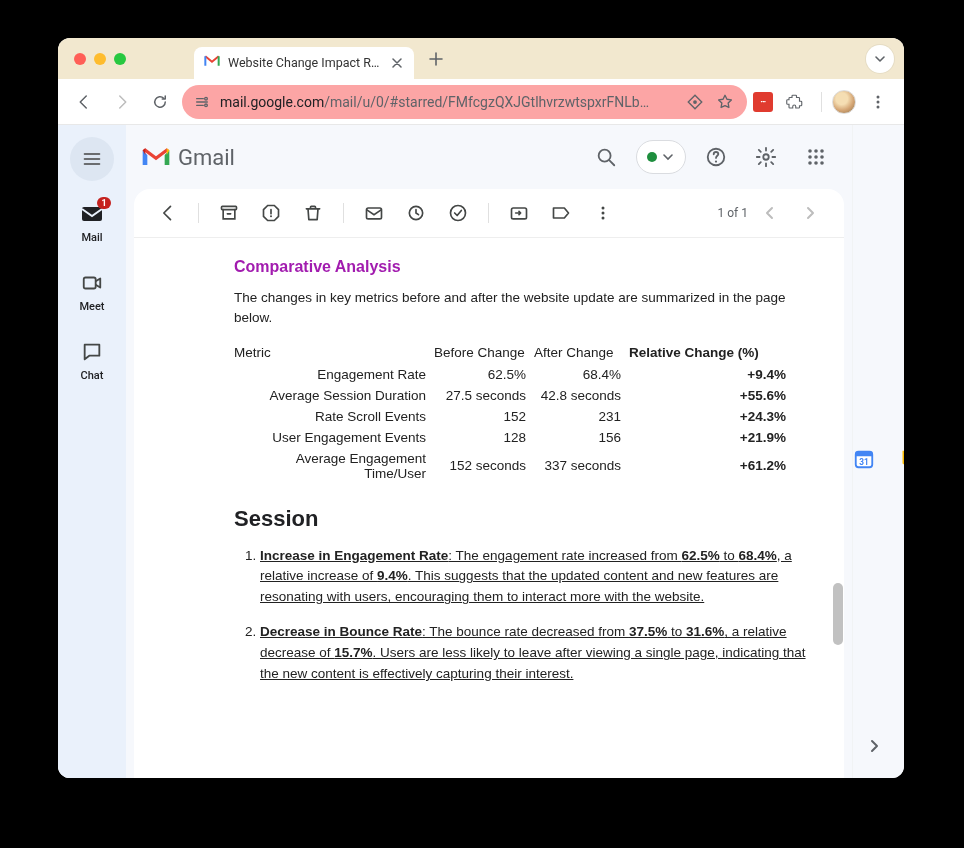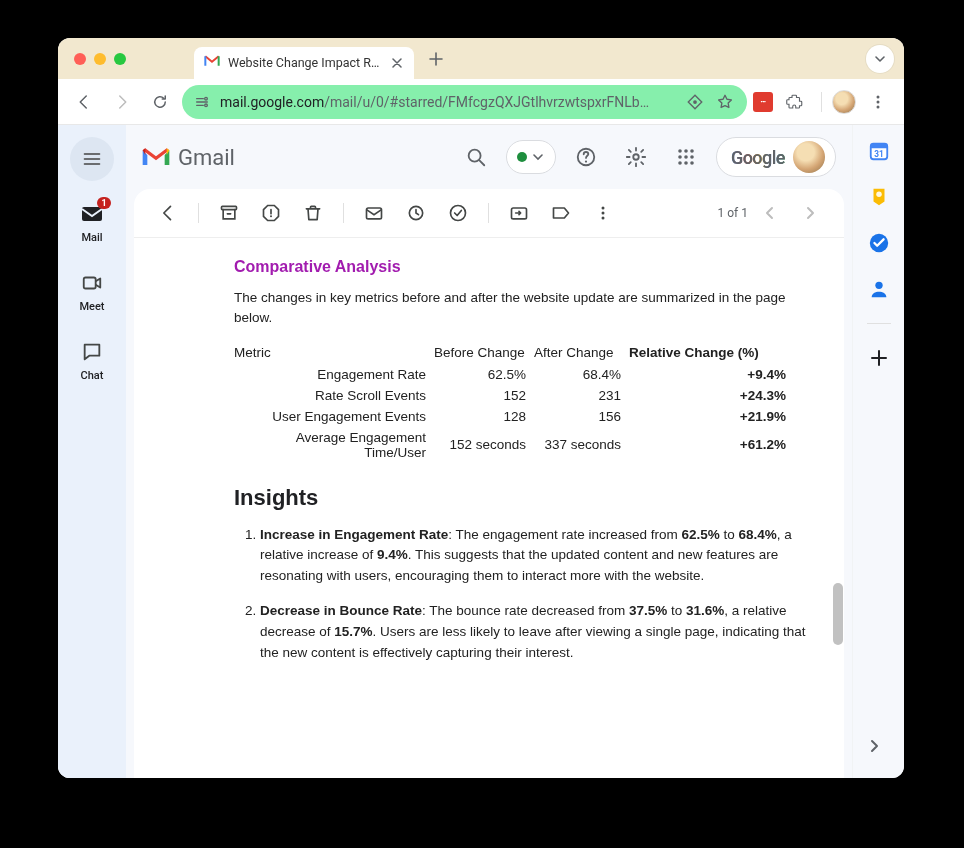--- a/index.html
+++ b/index.html
@@ -71,21 +71,21 @@
   .iconbtn {
     width: 32px; height: 32px;
     border-radius: 50%;
     display:flex; align-items:center; justify-content:center;
     color: #555; cursor:pointer;
   }
   .iconbtn.disabled { color: #bbb; cursor: default; }
   .omnibox {
     flex:1;
     height: 34px;
-    background: #86efac;
+    background: #fca5a5;
     border-radius: 17px;
     display:flex;
     align-items:center;
     padding: 0 12px;
     gap: 10px;
     font-size: 14px;
     color: #202124;
     overflow:hidden;
   }
   .omnibox .pill { display:flex; align-items:center; gap:4px; color:#5f6368; }
@@ -201,32 +201,32 @@
   }
   .mail-content h2 {
     font-size:22px; font-weight:bold; margin:22px 0 14px 0; color:#202124;
   }
   .mail-content p { font-size:13.5px; line-height:1.5; margin-bottom:12px; color:#222; }
   .mail-content table { border-collapse:collapse; font-size:13.5px; width:100%; max-width:560px; }
   .mail-content th { text-align:left; font-weight:normal; padding:4px 8px 4px 0; vertical-align:bottom; }
   .mail-content td { padding:3px 8px 3px 0;text-align:right; }
   .mail-content td.rel, .mail-content th.rel { font-weight:bold; }
   .mail-content ol { padding-left:26px; font-size:13.5px; line-height:1.55; }
-  .mail-content ol li { margin-bottom:14px; list-style-position:outside; }
+  .mail-content ol li { margin-bottom:14px; list-style-position:outside;text-decoration:underline; }
   .mail-content ol li::marker { font-weight:normal; }
   .mail-content strong { font-weight:bold; }
 
   .scrollthumb {
     position:absolute; right:1px; top:346px; width:10px; height:62px;
     background:#c1c1c1; border-radius:5px;
   }
 
   .rightpanel {
     width:52px;
-    display:flex; flex-direction:column; align-items:center;
+    display:flex; align-items:center;
     padding-top:14px; gap:22px;
     border-left:1px solid #f1f3f4;
   }
   .rp-icon { width:24px; height:24px; display:flex; align-items:center; justify-content:center; cursor:pointer; border-radius:50%; }
   .rp-sep { width:24px; height:1px; background:#e0e0e0; }
   .rp-chevron {
     position:absolute; bottom:18px; right:16px;
     width:28px; height:28px; display:flex; align-items:center; justify-content:center;
     color:#5f6368; cursor:pointer;
   }
@@ -409,24 +409,20 @@
             <circle cx="3" cy="3" r="1.8" fill="#5f6368"></circle>
               <circle cx="9" cy="3" r="1.8" fill="#5f6368"></circle>
               <circle cx="15" cy="3" r="1.8" fill="#5f6368"></circle>
             <circle cx="3" cy="9" r="1.8" fill="#5f6368"></circle>
               <circle cx="9" cy="9" r="1.8" fill="#5f6368"></circle>
               <circle cx="15" cy="9" r="1.8" fill="#5f6368"></circle>
             <circle cx="3" cy="15" r="1.8" fill="#5f6368"></circle>
               <circle cx="9" cy="15" r="1.8" fill="#5f6368"></circle>
               <circle cx="15" cy="15" r="1.8" fill="#5f6368"></circle>
           </svg>
-        </div>
-        <div class="google-chip">
-          <span class="gtext">Google</span>
-          <span class="avatar"></span>
         </div>
       </div>
 
       <div class="mail-toolbar">
         <div class="mtb-btn">
           <svg width="20" height="20" viewBox="0 0 24 24">
               <path d="M15 4l-8 8 8 8" fill="none" stroke="#444746" stroke-width="2" stroke-linecap="round" stroke-linejoin="round"></path>
             </svg>
         </div>
         <div class="mtb-sep"></div>
@@ -514,20 +510,26 @@
                 <th style="width:95px;">After Change</th>
                 <th class="rel">Relative Change (%)</th>
               </tr>
             </thead>
             <tbody id="metrics-body">
                 <tr>
                   <td>Engagement Rate</td>
                   <td>62.5%</td>
                   <td>68.4%</td>
                   <td class="rel">+9.4%</td>
+                </tr>
+                <tr>
+                  <td>Average Session Duration</td>
+                  <td>27.5 seconds</td>
+                  <td>42.8 seconds</td>
+                  <td class="rel">+55.6%</td>
                 </tr>
                 <tr>
                   <td>Rate Scroll Events</td>
                   <td>152</td>
                   <td>231</td>
                   <td class="rel">+24.3%</td>
                 </tr>
                 <tr>
                   <td>User Engagement Events</td>
                   <td>128</td>
@@ -536,21 +538,21 @@
                 </tr>
                 <tr>
                   <td>Average Engagement Time/User</td>
                   <td>152 seconds</td>
                   <td>337 seconds</td>
                   <td class="rel">+61.2%</td>
                 </tr>
               </tbody>
           </table>
 
-          <h2>Insights</h2>
+          <h2>Session</h2>
 
           <ol id="insights-list">
               <li><strong>Increase in Engagement Rate</strong>: The engagement rate increased from <strong>62.5%</strong> to <strong>68.4%</strong>, a relative increase of <strong>9.4%</strong>. This suggests that the updated content and new features are resonating with users, encouraging them to interact more with the website.</li>
               <li><strong>Decrease in Bounce Rate</strong>: The bounce rate decreased from <strong>37.5%</strong> to <strong>31.6%</strong>, a relative decrease of <strong>15.7%</strong>. Users are less likely to leave after viewing a single page, indicating that the new content is effectively capturing their interest.</li>
             </ol>
         </div>
         <div class="scrollthumb"></div>
       </div>
     </div>
 

